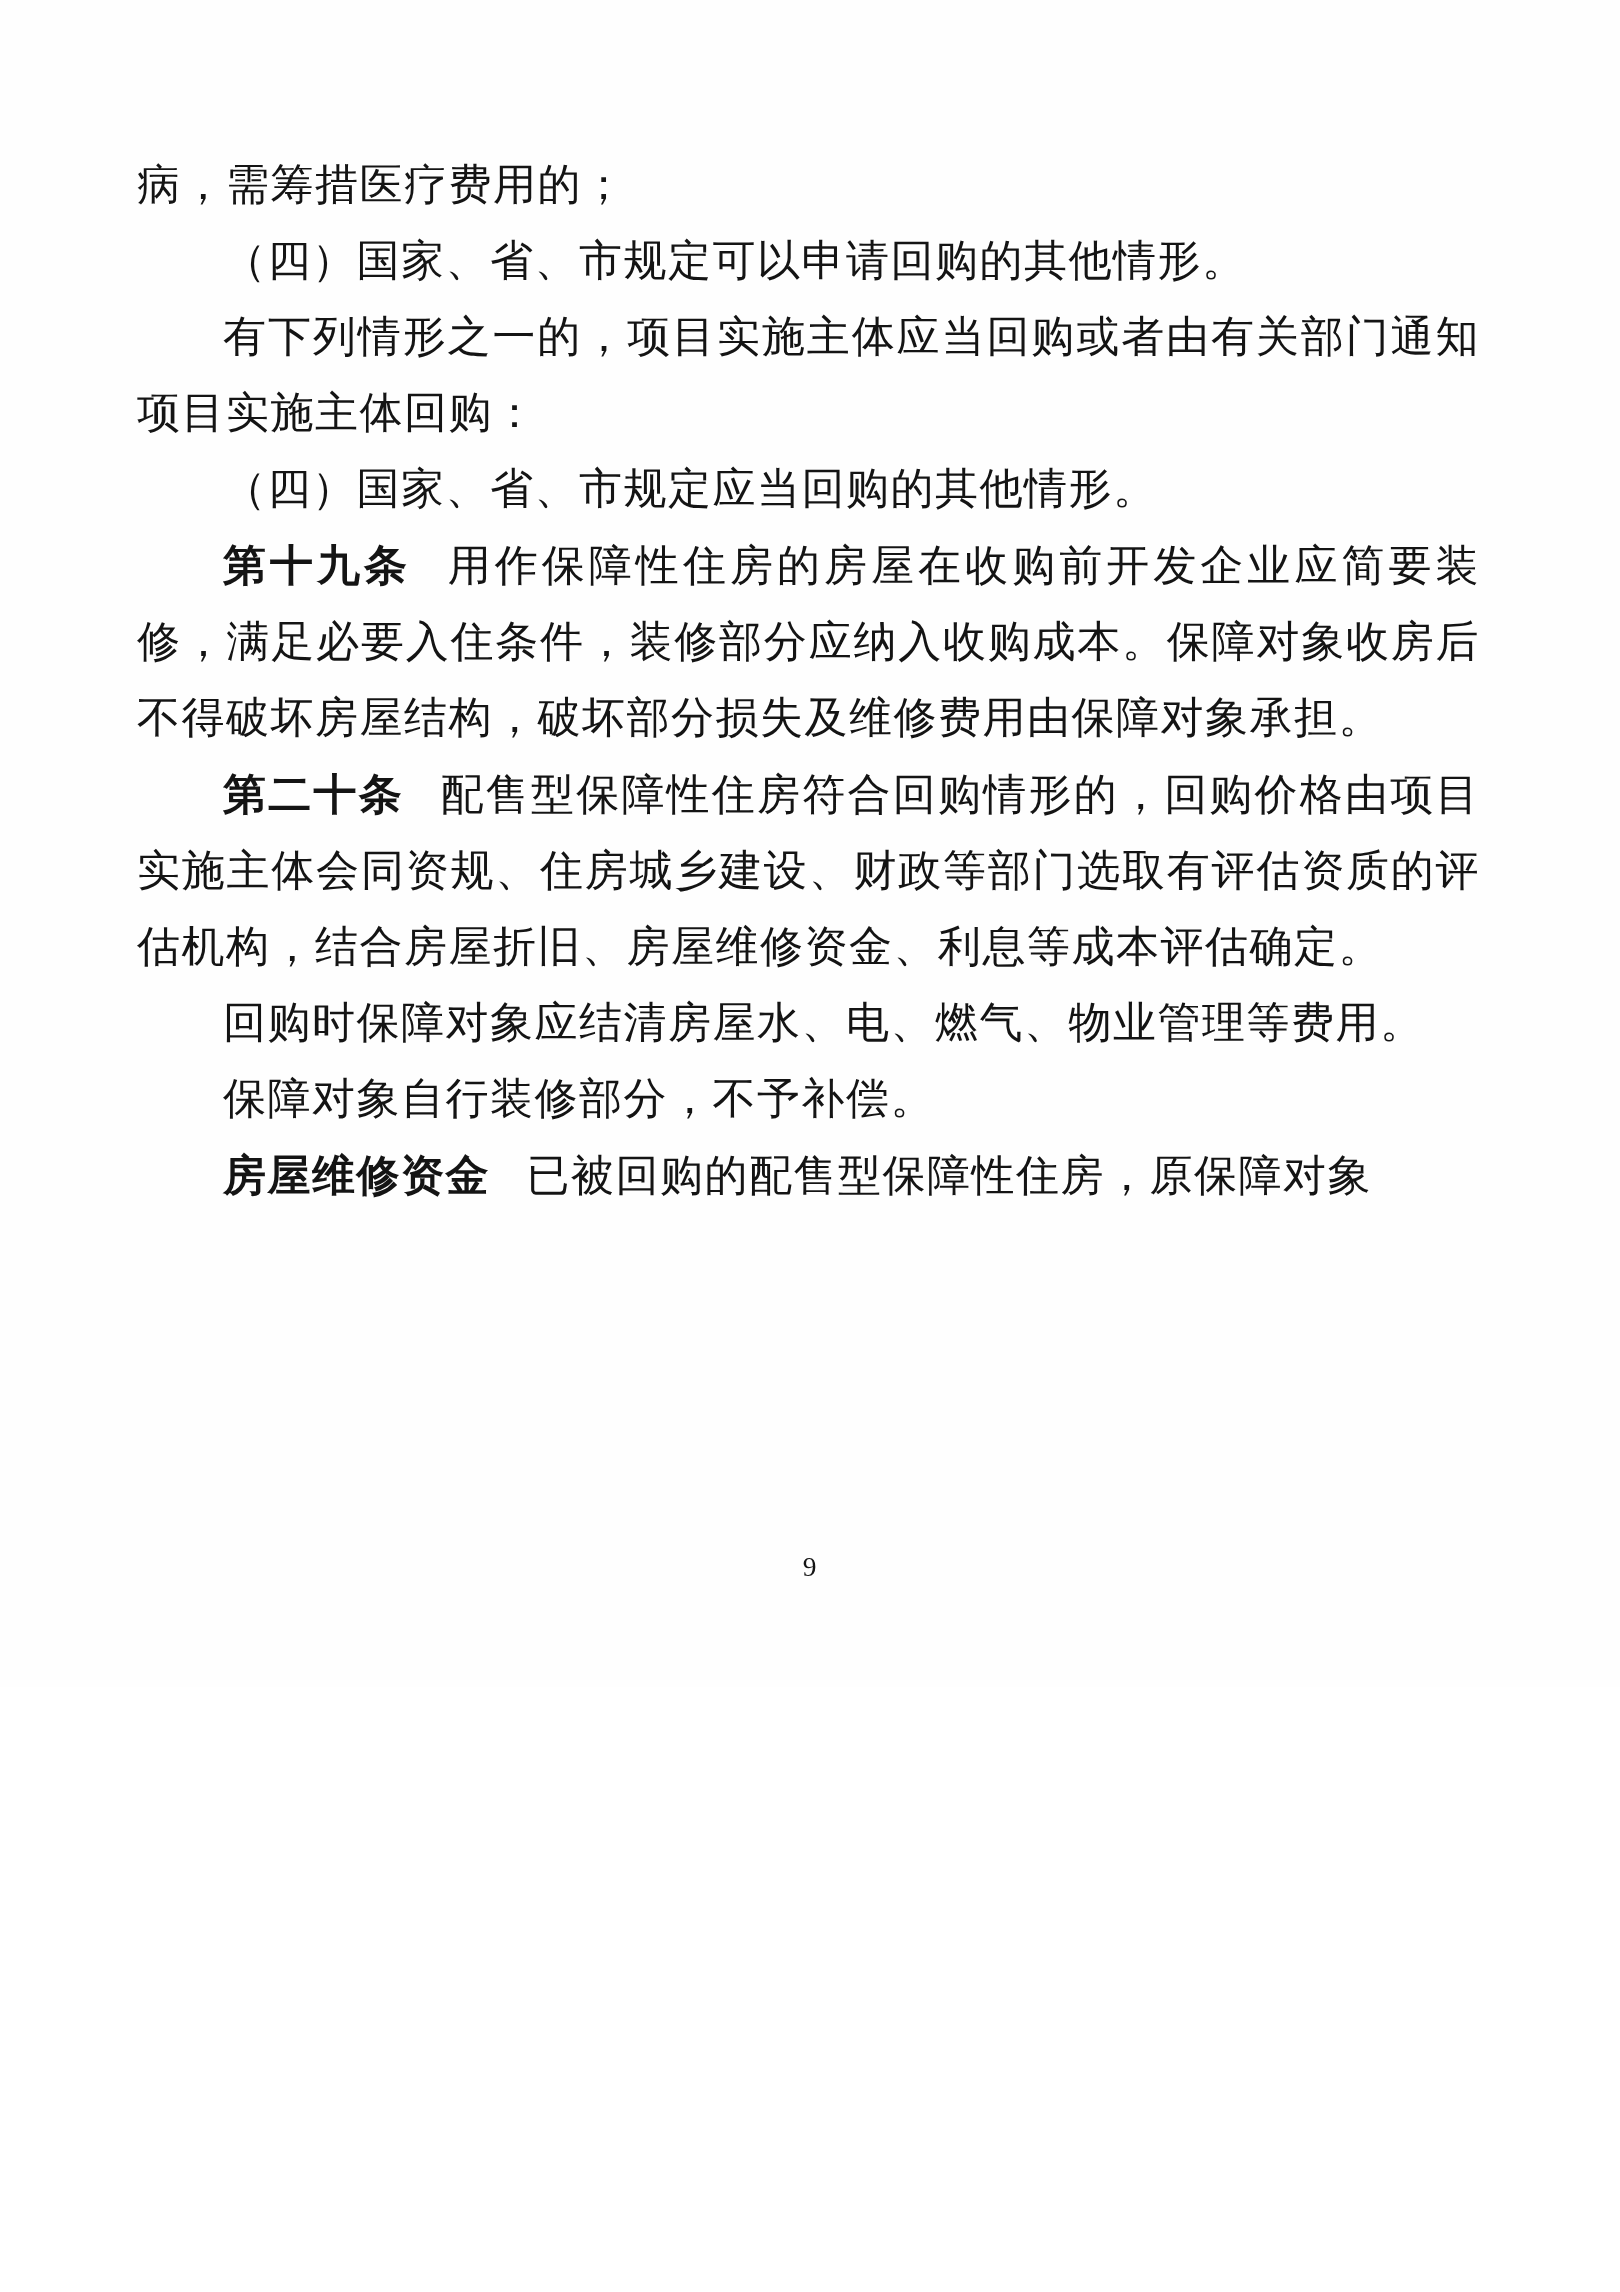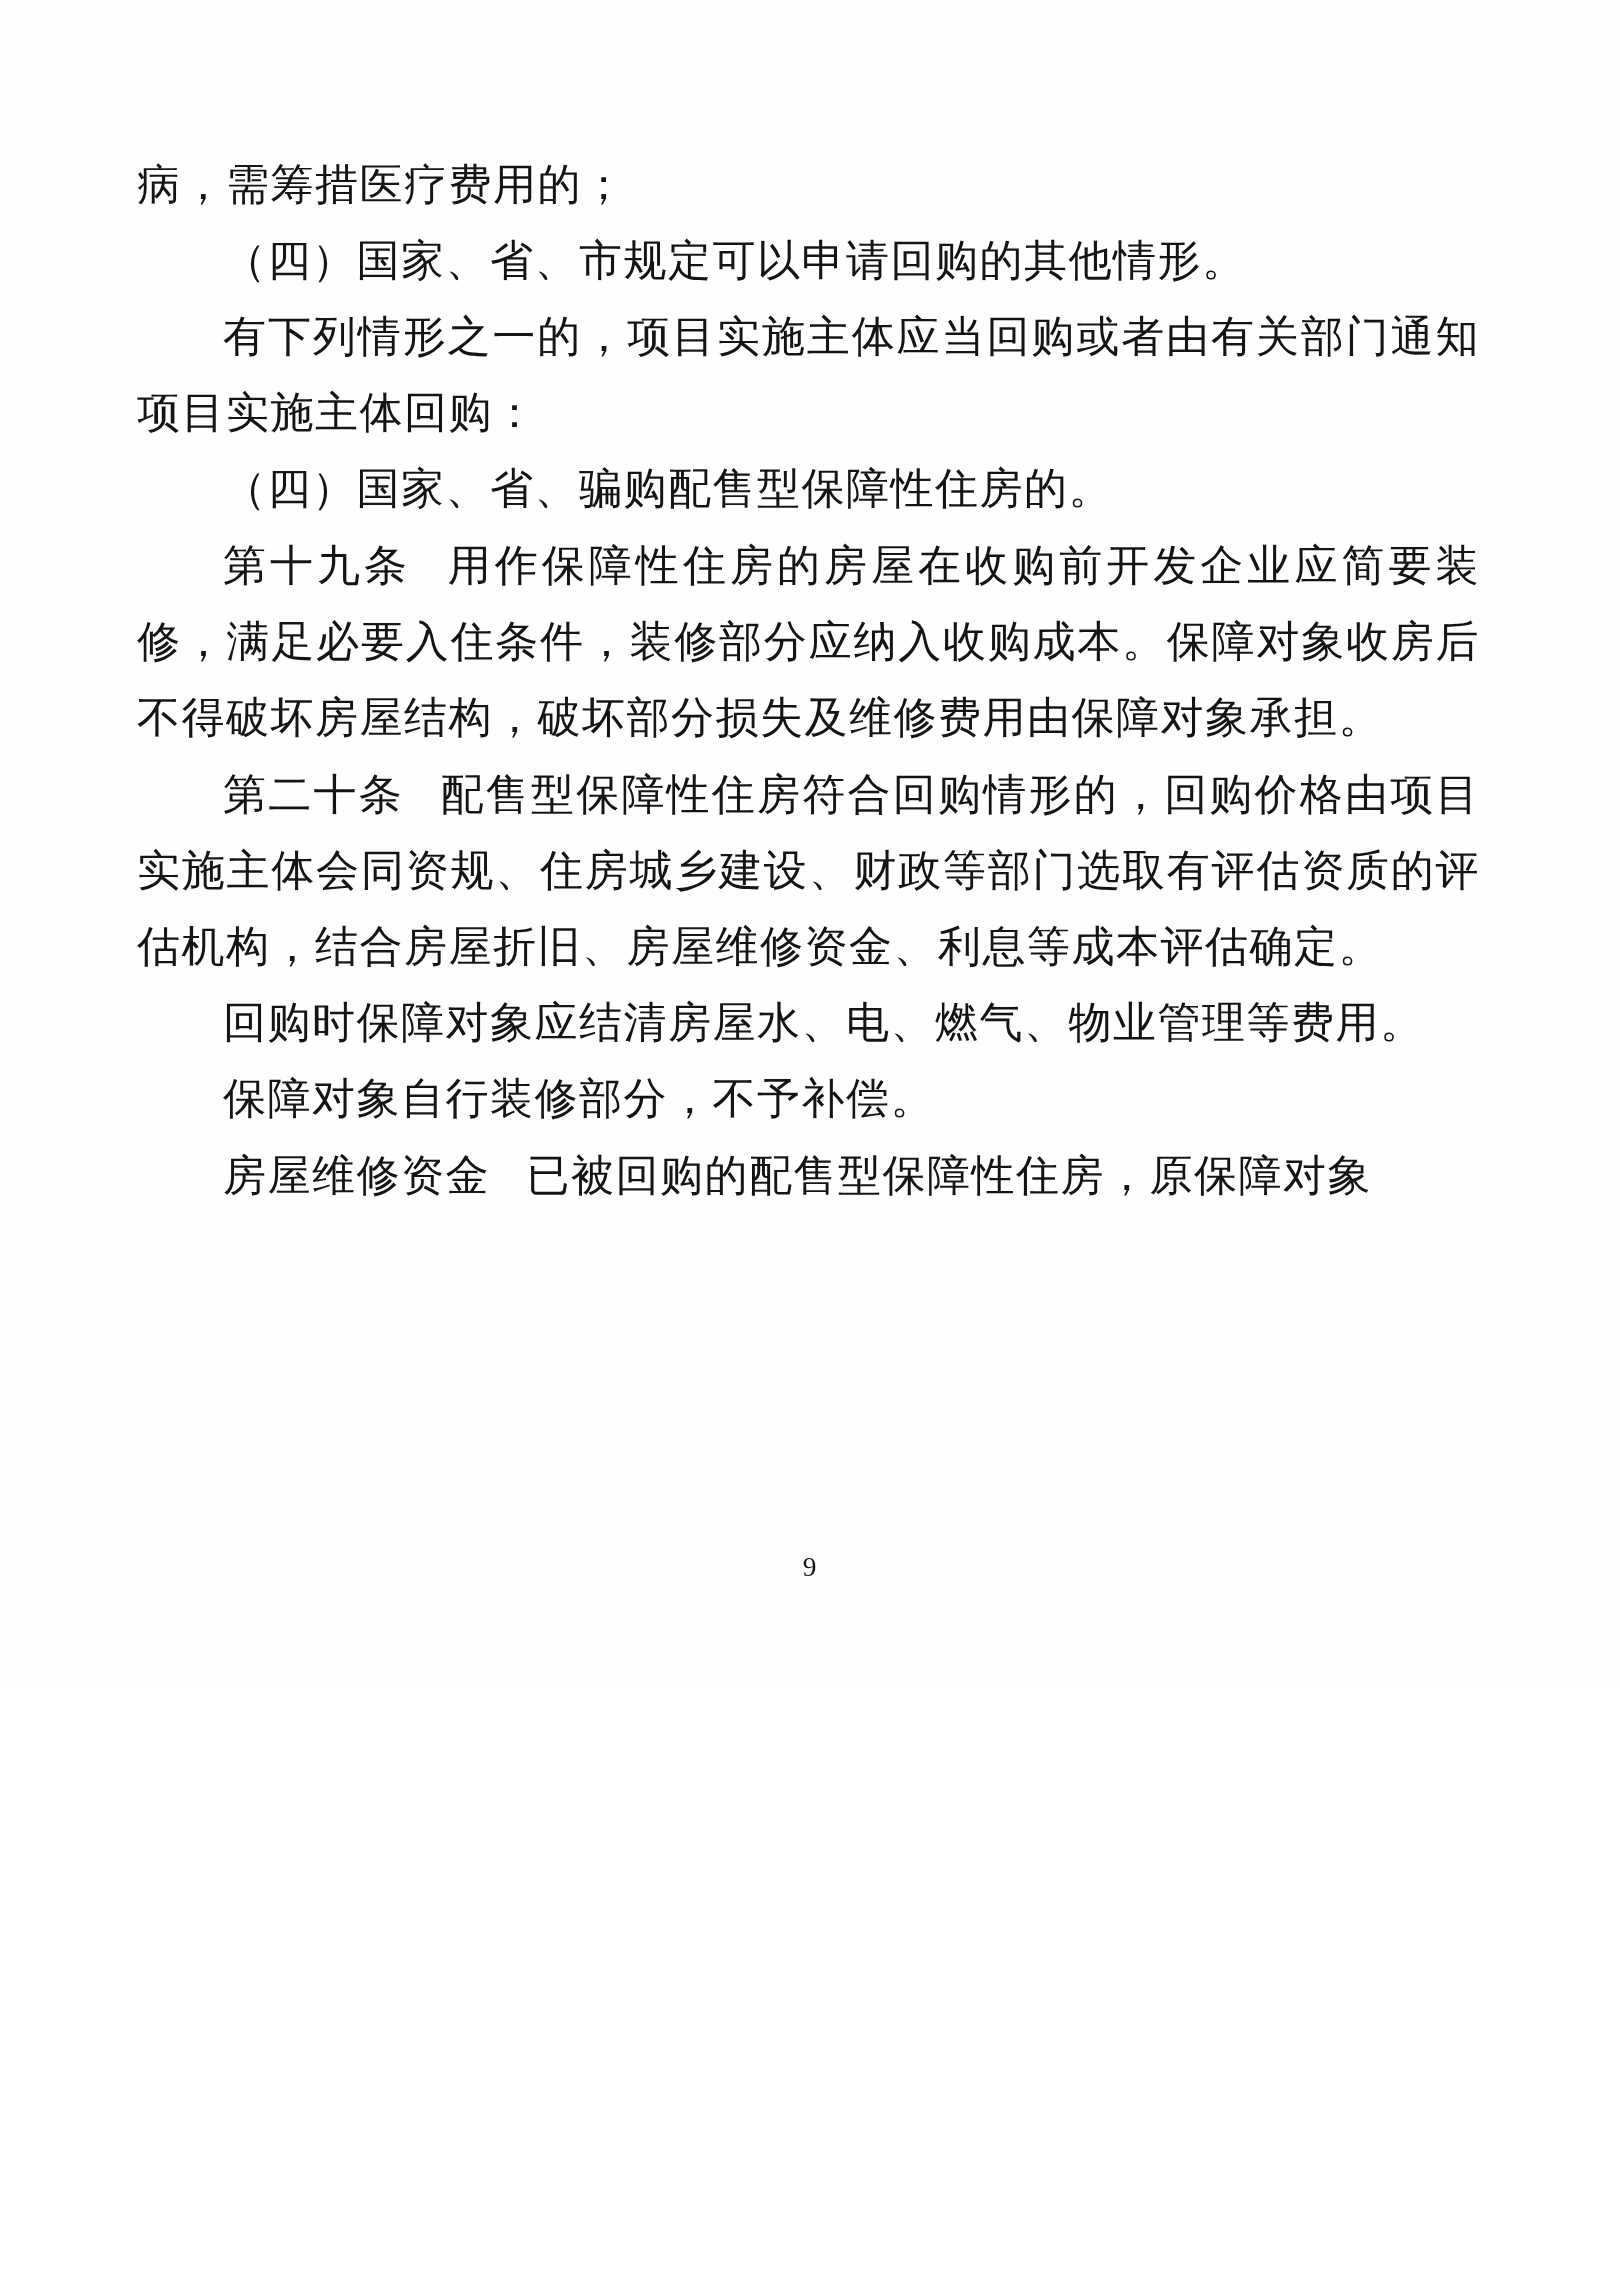--- a/index.html
+++ b/index.html
@@ -23,21 +23,21 @@
     font-size: 43px;
     line-height: 76px;
     text-align: justify;
     text-indent: 2em;
     letter-spacing: 1.5px;
   }
   .body-text p.no-indent {
     text-indent: 0;
   }
   .lead:not(:empty) {
-    font-weight: 400;
+    font-weight: 700;
     font-family: "Liberation Sans", "DejaVu Sans", sans-serif;
     margin-right: 0.85em;
     margin-top: 20px;
   }
   .page-number {
     position: absolute;
     left: 0;
     right: 0;
     bottom: 104px;
     text-align: center;
@@ -55,21 +55,21 @@
     <p class="no-indent"><span class="lead"></span><span>病，需筹措医疗费用的；</span></p>
 
 
     <p><span class="lead"></span><span>（四）国家、省、市规定可以申请回购的其他情形。</span></p>
 
     <p><span class="lead"></span><span>有下列情形之一的，项目实施主体应当回购或者由有关部门通知项目实施主体回购：</span></p>
 
 
 
 
-    <p><span class="lead"></span><span>（四）国家、省、骗购配售型保障性住房的。</span></p>
+    <p><span class="lead"></span><span>（四）国家、省、市规定应当回购的其他情形。</span></p>
 
     <p><span class="lead">第十九条</span><span>用作保障性住房的房屋在收购前开发企业应简要装修，满足必要入住条件，装修部分应纳入收购成本。保障对象收房后不得破坏房屋结构，破坏部分损失及维修费用由保障对象承担。</span></p>
 
     <p><span class="lead">第二十条</span><span>配售型保障性住房符合回购情形的，回购价格由项目实施主体会同资规、住房城乡建设、财政等部门选取有评估资质的评估机构，结合房屋折旧、房屋维修资金、利息等成本评估确定。</span></p>
 
     <p><span class="lead"></span><span>回购时保障对象应结清房屋水、电、燃气、物业管理等费用。</span></p>
 
     <p><span class="lead"></span><span>保障对象自行装修部分，不予补偿。</span></p>
 
     <p><span class="lead">房屋维修资金</span><span>已被回购的配售型保障性住房，原保障对象</span></p>

